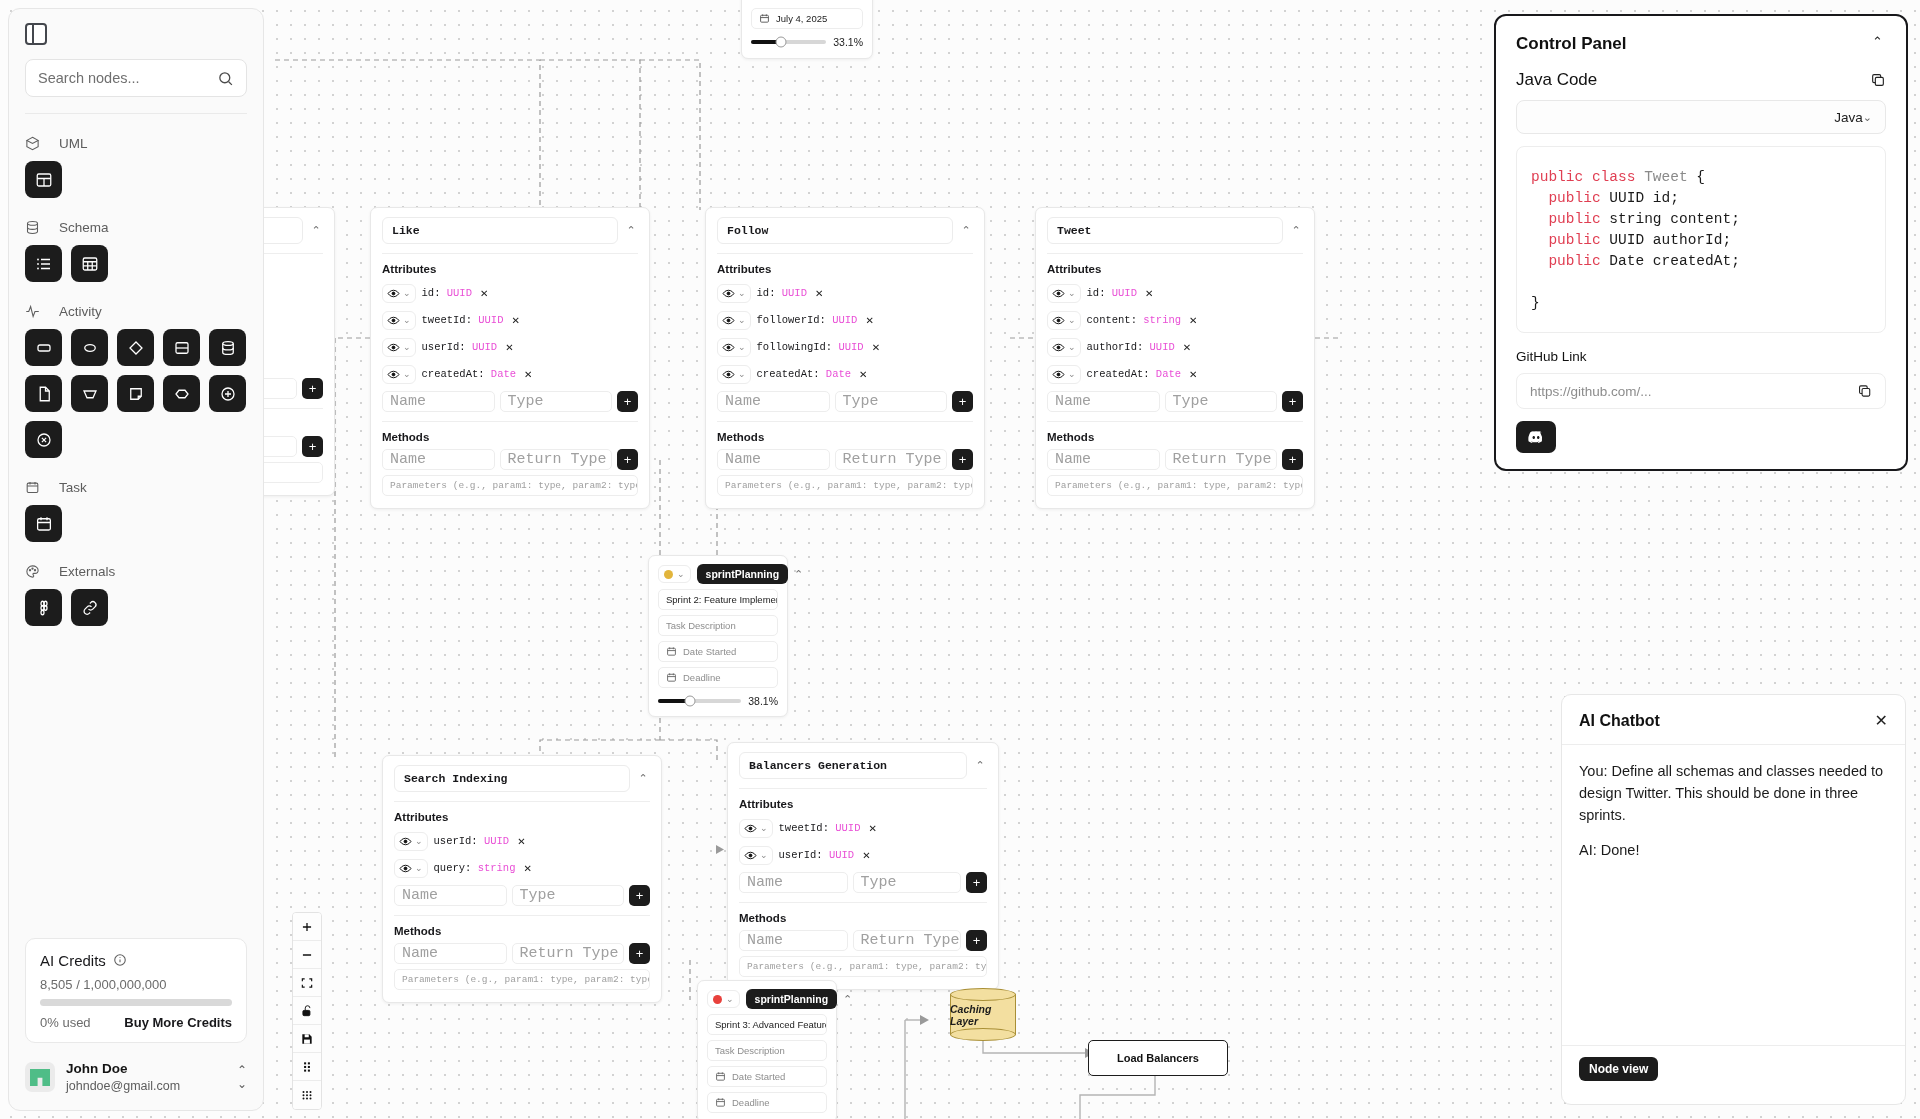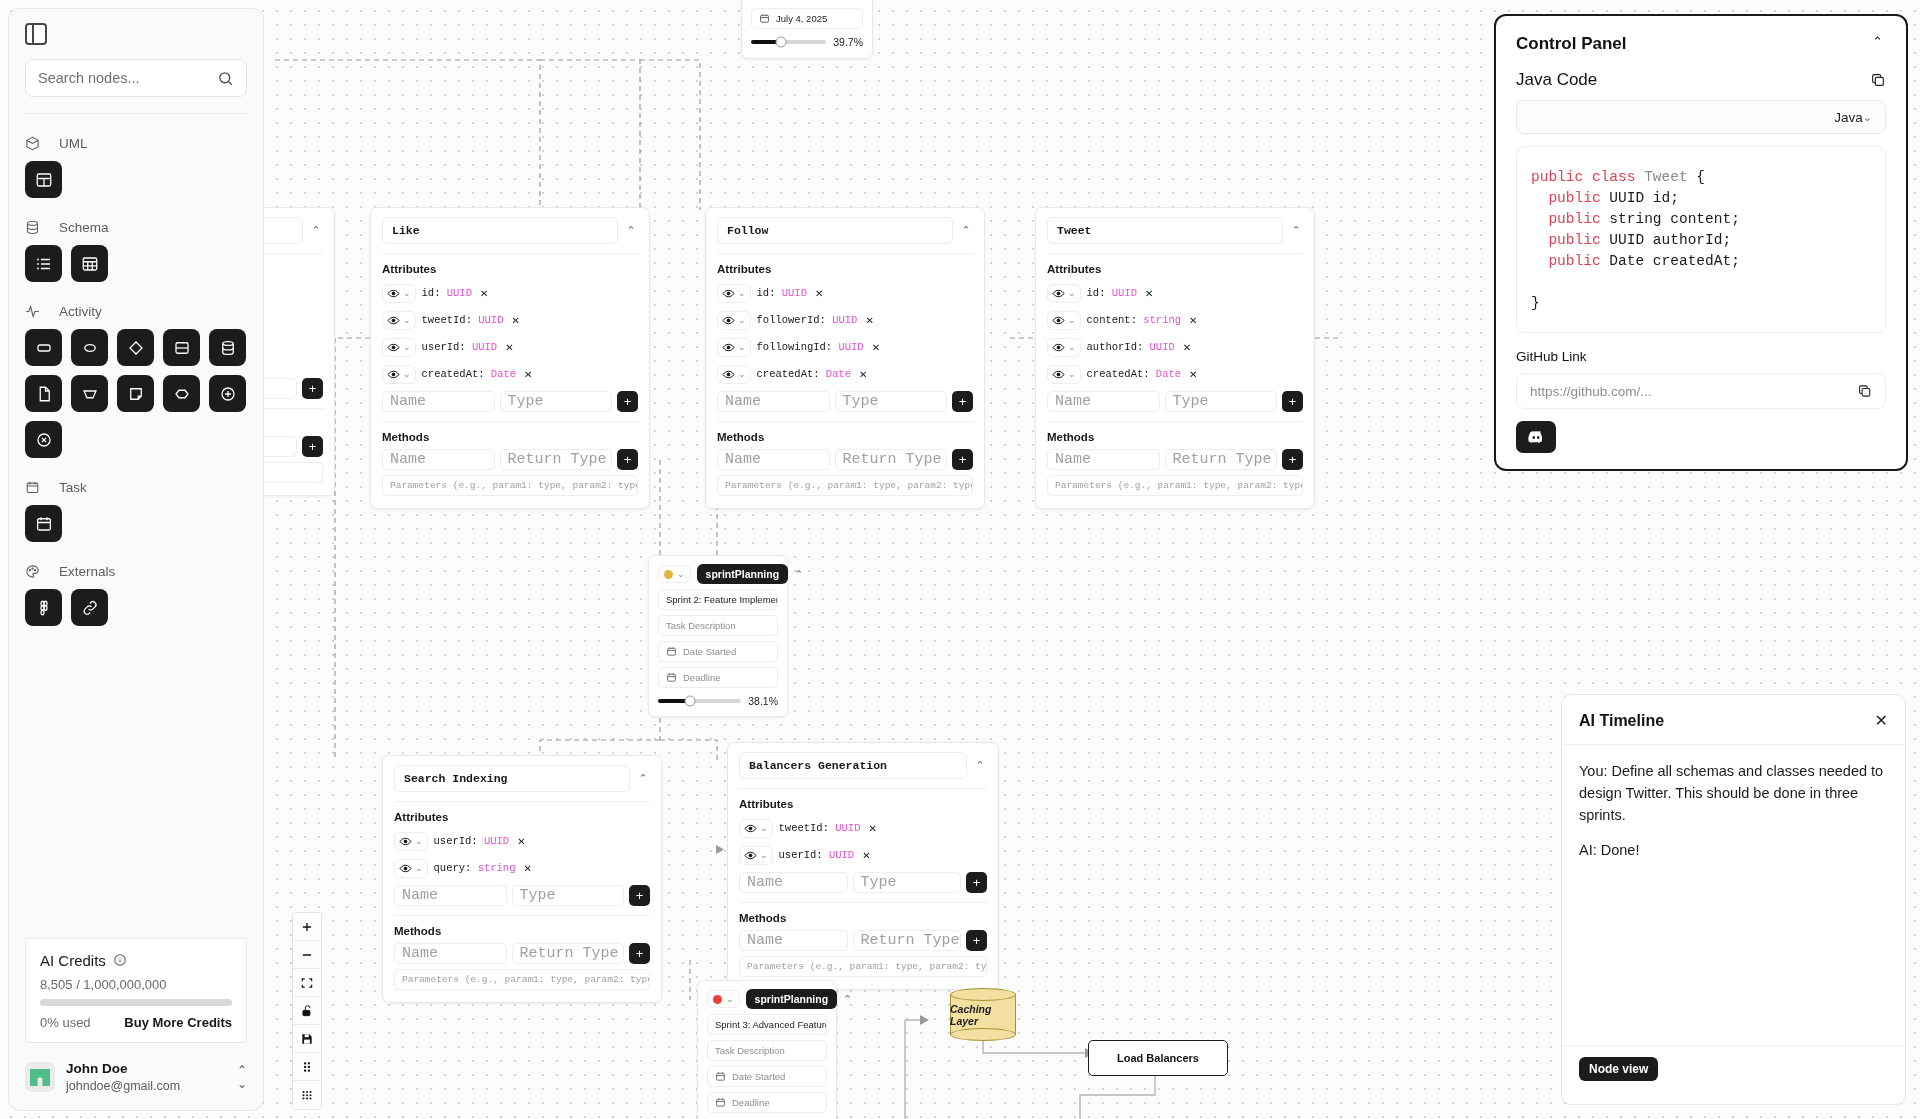--- a/index.html
+++ b/index.html
@@ -60,21 +60,21 @@
   .sb-group-head svg { width: 15px; height: 15px; flex: 0 0 15px; }
   .sb-tiles { display: flex; flex-wrap: wrap; gap: 9px; }
   .sb-tile {
     width: 37px; height: 37px; border-radius: 8px; background: #1c1c1c;
     display: flex; align-items: center; justify-content: center; cursor: pointer;
   }
   .sb-tile svg { width: 18px; height: 18px; stroke: #fff; fill: none; stroke-width: 1.7; }
 
   
   .credits {
-    margin: 0 16px 8px 16px; border: 1px solid #e9e9e9; border-radius: 1px;
+    margin: 0 16px 8px 16px; border: 1px solid #e9e9e9; border-radius: 10px;
     background: #fff; padding: 13px 14px 12px 14px;
   }
   .credits-title { display: flex; align-items: center; gap: 7px; font-size: 15px; color: #18181b; }
   .credits-title svg { width: 14px; height: 14px; }
   .credits-amount { font-size: 13px; color: #6b6b6b; margin-top: 8px; }
   .credits-bar { height: 7px; border-radius: 4px; background: #d9d9d9; margin-top: 7px; overflow: hidden; }
   .credits-bar > i { display: block; height: 100%; background: #1c1c1c; }
   .credits-foot { display: flex; justify-content: space-between; align-items: center; margin-top: 9px; }
   .credits-used { font-size: 13px; color: #6b6b6b; }
   .credits-buy { font-size: 13px; color: #18181b; font-weight: 700; cursor: pointer; }
@@ -598,21 +598,21 @@
         <rect x="3.5" y="5" width="17" height="15" rx="2"></rect>
           <path d="M3.5 10h17M8 3v4M16 3v4"></path>
       </svg>
       <span>July 4, 2025</span>
     </div>
     <div class="slider-row">
       <div class="slider">
         <i id="dn-fill" style="width: 39.7%;"></i>
           <b id="dn-knob" style="left: 39.7%;"></b>
       </div>
-      <span class="slider-val">39.7%</span>
+      <span class="slider-val">33.1%</span>
     </div>
   </div>
 
   <div class="node" style="left:200px; top:207px; width:135px; overflow:hidden;">
     <div class="node-head">
       <div class="node-title-box">&nbsp;</div>
       <div class="chev-up">⌃</div>
     </div>
     <div class="node-hr"></div>
     <div class="node-sec">&nbsp;</div>
@@ -1025,21 +1025,21 @@
 
     <div class="discord-btn">
       <svg viewBox="0 0 24 24" width="18" height="18" fill="#fff">
         <path d="M19.5 5.6A16 16 0 0015.6 4.4l-.2.4a12 12 0 00-6.8 0l-.2-.4A16 16 0 004.5 5.6 17.6 17.6 0 002 17.7a16 16 0 004.8 2.4l.6-1a11 11 0 01-1.8-.9l.4-.3a11.5 11.5 0 009.9 0l.4.3a11 11 0 01-1.8.9l.6 1a16 16 0 004.8-2.4 17.6 17.6 0 00-2.4-12.1zM9 14.6c-1 0-1.7-.9-1.7-2s.8-2 1.7-2 1.7.9 1.7 2-.8 2-1.7 2zm6 0c-1 0-1.7-.9-1.7-2s.8-2 1.7-2 1.7.9 1.7 2-.8 2-1.7 2z"></path>
       </svg>
     </div>
   </section>
 
   <section class="chat-panel">
     <div class="chat-head">
-      <span class="chat-title">AI Timeline</span>
+      <span class="chat-title">AI Chatbot</span>
       <span class="chat-close">✕</span>
     </div>
     <div class="chat-body" id="chat-body">
         <div class="chat-msg">You: Define all schemas and classes needed to design Twitter. This should be done in three sprints.</div>
         <div class="chat-msg">AI: Done!</div>
       </div>
     <div class="chat-foot">
       <span class="node-view-pill">Node view</span>
     </div>
   </section>

